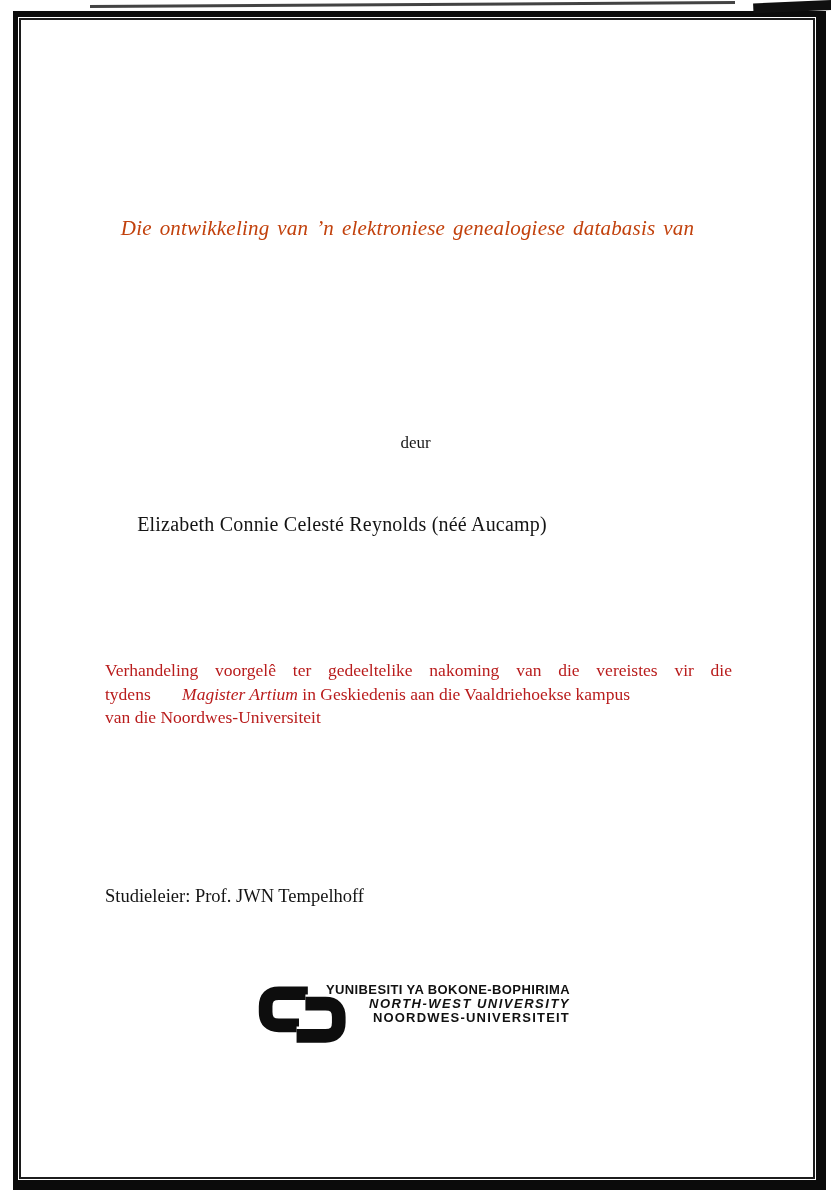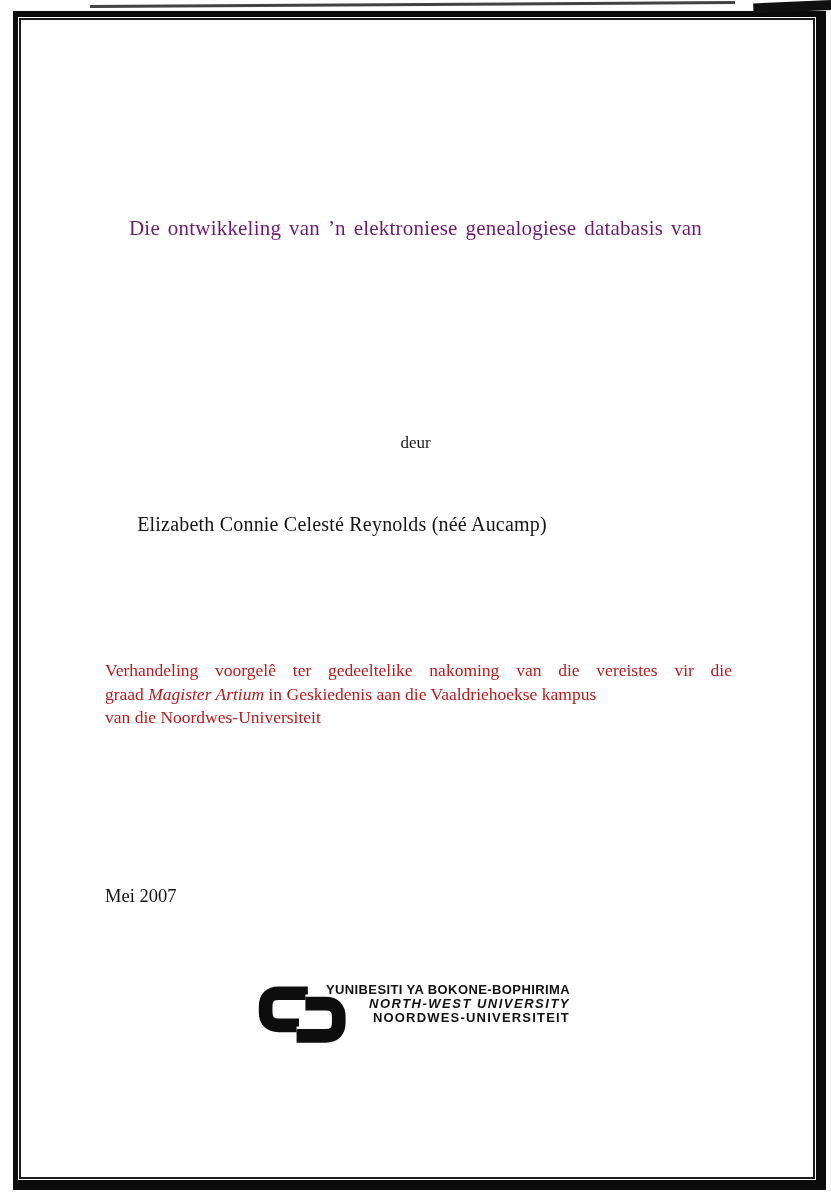--- a/index.html
+++ b/index.html
@@ -42,28 +42,29 @@
   .scan-artifact-corner {
     position: absolute;
     top: 0; right: 0; width: 78px; height: 10px;
     background: #101010;
     transform: rotate(-2.5deg);
     transform-origin: 100% 0;
   }
 
   
   .thesis-title {
-    top: 207px; left: 60px; width: 711px;
+    top: 207px; left: 52px; width: 711px;
     text-align: center;
     font-size: 21px;
     line-height: 42.5px;
     word-spacing: 2.5px;
     letter-spacing: 0.2px;
     white-space: nowrap;
-    color: #701a75;
+    color: #c2410c;
+    font-style: italic;
   }
   .byline {
     top: 433px; left: 0; width: 831px;
     text-align: center;
     font-size: 17px;
     color: #181818;
   }
   .author {
     top: 513px; left: 0; width: 684px;
     text-align: center;
@@ -75,21 +76,21 @@
   .submission {
     top: 659px; left: 105px; width: 627px;
     font-size: 17.5px;
     line-height: 23.5px;
     color: #b91c1c;
   }
   .submission .justified {
     text-align: justify;
     text-align-last: justify;
   }
-  .italic { font-style: italic; }
+  .italic { font-style: italic; margin-left: 27px; }
   .supervisor {
     top: 883px; left: 105px;
     font-size: 18.5px;
     line-height: 26.5px;
     color: #141414;
   }
 
   
   .logo {
     top: 982px; left: 258px; width: 312px; height: 66px;
@@ -129,26 +130,26 @@
   <div class="abs thesis-title">
     <div>Die ontwikkeling van ’n elektroniese genealogiese databasis van</div>
   </div>
 
   <div class="abs byline">deur</div>
 
   <div class="abs author">Elizabeth Connie Celesté Reynolds (néé Aucamp)</div>
 
   <div class="abs submission">
     <div class="justified">Verhandeling voorgelê ter gedeeltelike nakoming van die vereistes vir die</div>
-    <div><span>graad </span><span class="italic">Magister Artium</span><span> in Geskiedenis aan die Vaaldriehoekse kampus</span></div>
+    <div><span>tydens </span><span class="italic">Magister Artium</span><span> in Geskiedenis aan die Vaaldriehoekse kampus</span></div>
     <div>van die Noordwes-Universiteit</div>
   </div>
 
   <div class="abs supervisor">
-    <div>Mei 2007</div>
+    <div>Studieleier: Prof. JWN Tempelhoff</div>
   </div>
 
   <div class="abs logo">
     <svg class="logo-mark" viewBox="0 0 112 80" preserveAspectRatio="xMidYMid meet" aria-hidden="true">
 
       <path d="M 62 13.5 H 26 Q 9.5 13.5 9.5 30 V 37 Q 9.5 53.5 26 53.5 H 51" fill="none" stroke="#0d0d0d" stroke-width="17"></path>
 
       <path d="M 48 66.5 H 84 Q 100.5 66.5 100.5 50 V 43 Q 100.5 26.5 84 26.5 H 59" fill="none" stroke="#ffffff" stroke-width="23"></path>
       <path d="M 48 66.5 H 84 Q 100.5 66.5 100.5 50 V 43 Q 100.5 26.5 84 26.5 H 59" fill="none" stroke="#0d0d0d" stroke-width="17"></path>
     </svg>

